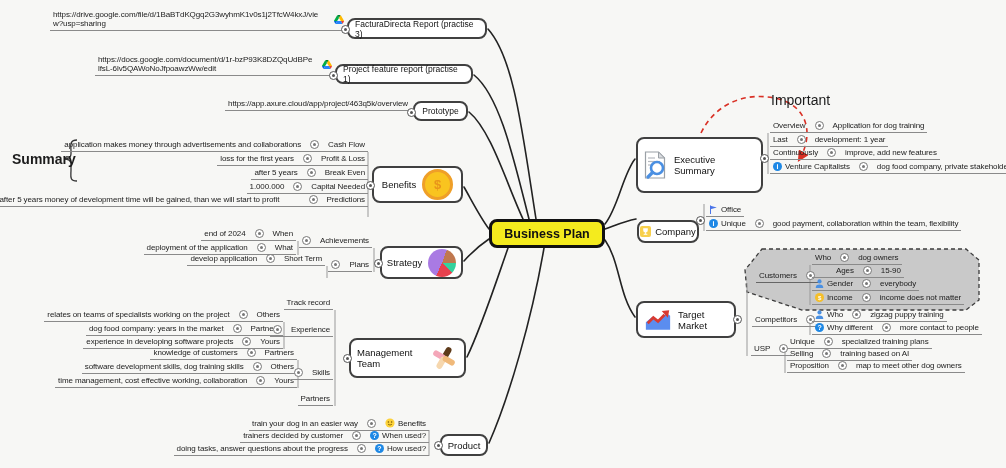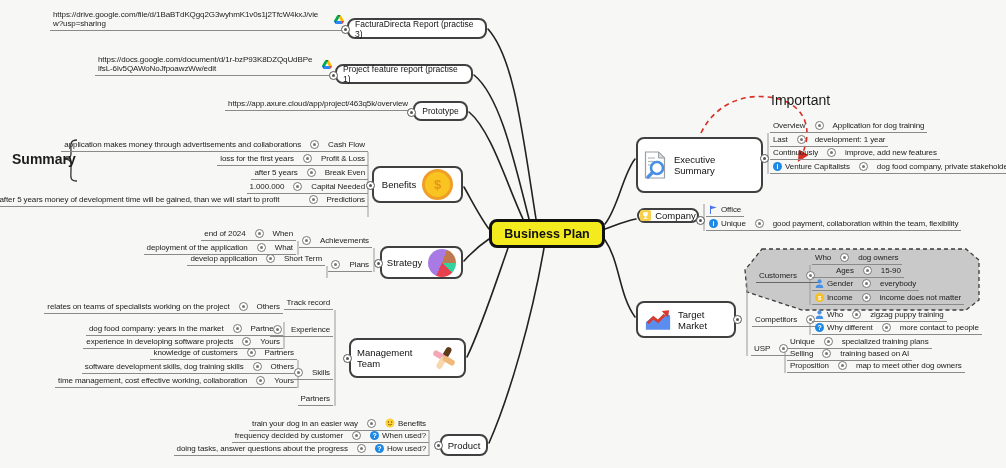--- a/index.html
+++ b/index.html
@@ -210,21 +210,21 @@
           <rect x="-3" y="-12" width="6" height="13" rx="3" fill="#f0b97a" transform="rotate(120)"></rect>
         </g>
       </svg>
     </span>
   </div>
   <div class="edot" style="left:343px;top:354px;"></div>
 
   <div class="row" style="top:298px;right:673px;">
     <span class="tp">Track record</span>
   </div>
-  <div class="row" style="top:302px;right:723px;">
+  <div class="row" style="top:310px;right:723px;">
     <span class="child">relates on teams of specialists working on the project</span>
     <span class="dotc"></span>
     <span class="tp">Others</span>
   </div>
   <div class="row" style="top:324px;right:723px;">
     <span class="child">dog food company: years in the market</span>
     <span class="dotc"></span>
     <span class="tp">Partners</span>
   </div>
   <div class="row" style="top:337px;right:723px;">
@@ -273,21 +273,21 @@
             <circle cx="5" cy="5" r="4.6" fill="#fdd23a"></circle>
             <circle cx="3.4" cy="4" r="0.8" fill="#7a5c00"></circle>
             <circle cx="6.6" cy="4" r="0.8" fill="#7a5c00"></circle>
             <path d="M3,6.2 Q5,8 7,6.2" stroke="#7a5c00" stroke-width="0.8" fill="none"></path>
           </svg>
       </span>
       <span>Benefits</span>
     </span>
   </div>
   <div class="row" style="top:431px;right:577px;">
-    <span class="child">frequency decided by customer</span>
+    <span class="child">trainers decided by customer</span>
     <span class="dotc"></span>
     <span class="tp">
       <span class="bic bic-q"></span>
       <span>When used?</span>
     </span>
   </div>
   <div class="row" style="top:444px;right:577px;">
     <span class="child">doing tasks, answer questions about the progress</span>
     <span class="dotc"></span>
     <span class="tp">
@@ -330,21 +330,21 @@
   </div>
   <div class="row" style="top:162px;left:770px;">
     <span class="tp">
       <span class="bic bic-i"></span>
       <span>Venture Capitalists</span>
     </span>
     <span class="dotc"></span>
     <span class="child">dog food company, private stakeholders</span>
   </div>
 
-  <div class="box" style="left:637px;top:208px;width:62px;height:15px;gap:4px;">
+  <div class="box" style="left:637px;top:220px;width:62px;height:23px;gap:4px;">
     <span class="micon">
       <svg width="11" height="11" viewBox="0 0 11 11">
         <rect x="0" y="0" width="11" height="11" rx="2" fill="#f8d04b"></rect>
         <path d="M3.2,2.2 h4.6 v2 a2.3,2.3 0 0 1 -4.6,0 z" fill="#fff"></path>
         <rect x="4.9" y="6.2" width="1.2" height="1.6" fill="#fff"></rect>
         <rect x="3.6" y="7.8" width="3.8" height="1" rx="0.4" fill="#fff"></rect>
       </svg>
     </span>
     <span>Company</span>
   </div>

